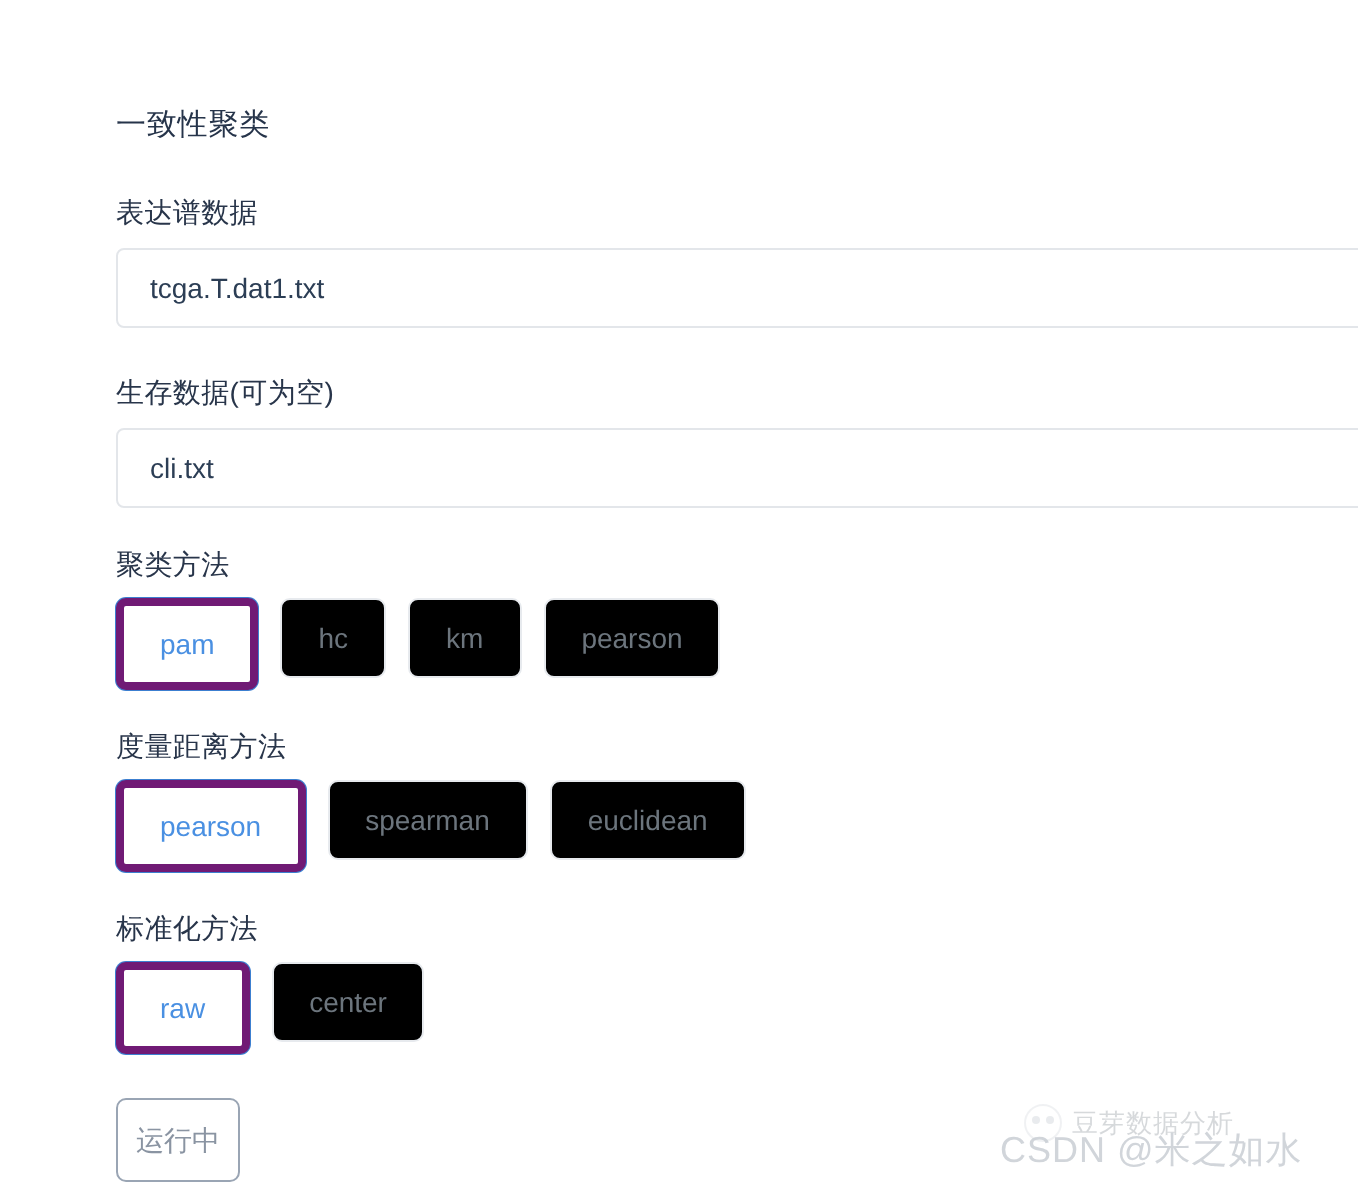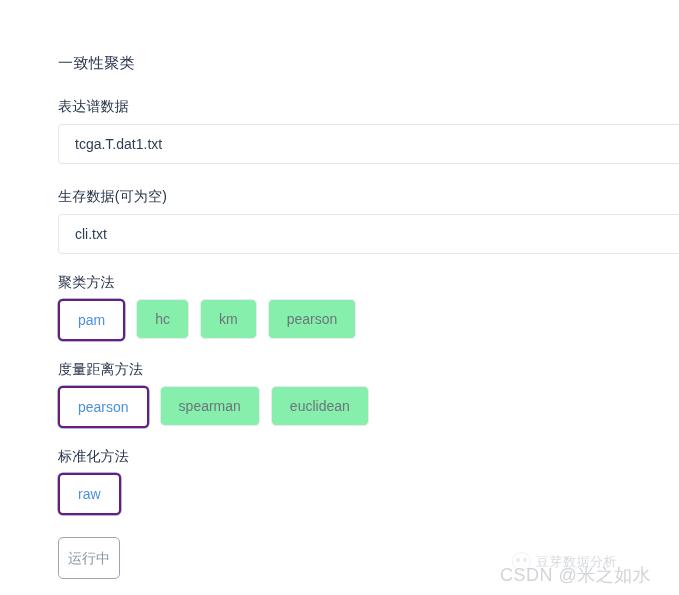--- a/index.html
+++ b/index.html
@@ -86,31 +86,31 @@
     gap: 11px;
   }
 
   .opt-btn {
     box-sizing: border-box;
     min-height: 40px;
     padding: 9px 18px;
     font-size: 14px;
     font-family: "Liberation Sans", "DejaVu Sans", sans-serif;
     line-height: 20px;
-    background: #86efac;
+    background: #000000;
     color: #6c757d;
     border: 1px solid #e7eaee;
     border-radius: 5px;
     cursor: pointer;
     white-space: nowrap;
   }
 
   .opt-btn.selected {
     color: #4a90e2;
-    border: 2px solid #701a75;
+    border: 4px solid #701a75;
     box-shadow: 0 0 0 0.5px #3c7fd0;
     background: #ffffff;
   }
 
   .run-block {
     margin-top: 22px;
   }
 
   .run-btn {
     box-sizing: border-box;
@@ -221,20 +221,21 @@
         <button class="opt-btn selected">pearson</button>
         <button class="opt-btn">spearman</button>
         <button class="opt-btn">euclidean</button>
       </div>
     </div>
 
     <div class="group-block">
       <div class="group-label">标准化方法</div>
       <div class="btn-row">
         <button class="opt-btn selected">raw</button>
+        <button class="opt-btn">center</button>
       </div>
     </div>
 
     <div class="run-block">
       <button class="run-btn">运行中</button>
     </div>
 
   </div>
 
   <div class="wm-brand">

